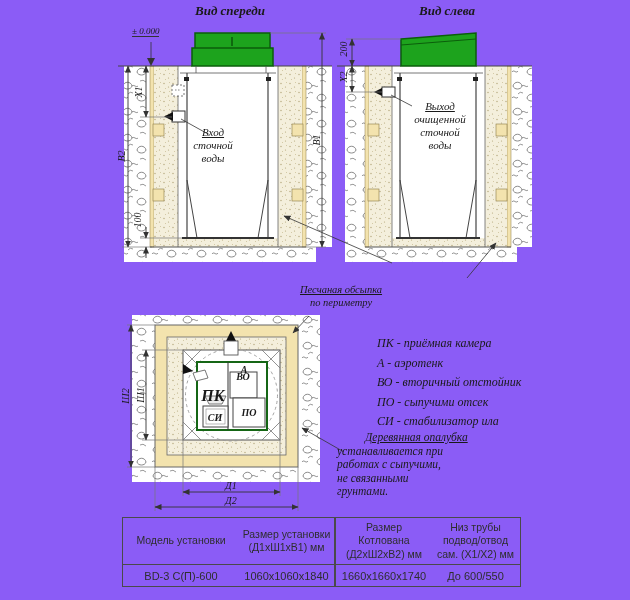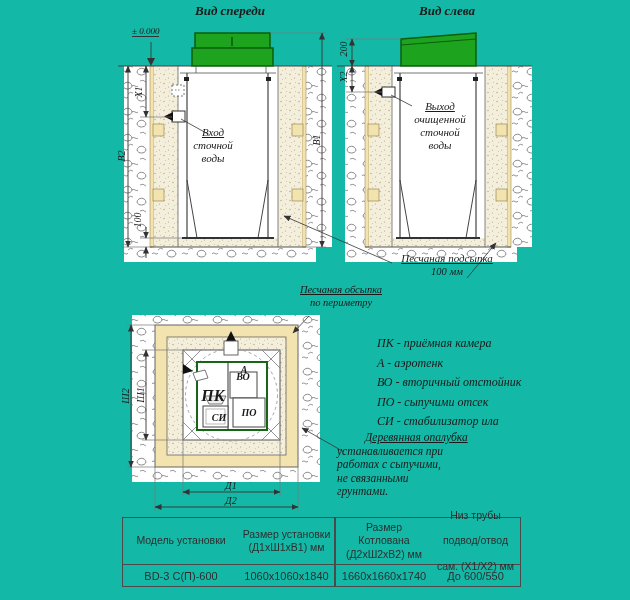--- a/index.html
+++ b/index.html
@@ -1,16 +1,16 @@
 <!DOCTYPE html>
 <html><head>
 <meta charset="utf-8">
 <style>
   html,body{margin:0;padding:0;background:#fff;}
-  .page{position:relative;width:630px;height:600px;background:#14b8a6;overflow:hidden;
+  .page{position:relative;width:630px;height:600px;background:#8b5cf6;overflow:hidden;
         font-family:"Liberation Serif","DejaVu Serif",serif;color:#1a1a1a;
         --green:#1da31d;--green-dark:#0b5e0b;--wood:#f3e3ae;--sand:#f4efdc;}
   svg{position:absolute;left:0;top:0;}
   .t{position:absolute;}
   .title{font-style:italic;font-weight:700;font-size:13px;text-align:center;}
   .zero{font-style:italic;font-size:9px;border-bottom:1px solid #333;padding-bottom:0px;}
   .rot{position:absolute;transform:translate(-50%,-50%) rotate(-90deg);font-style:italic;
        font-size:10px;white-space:nowrap;}
   .dimh{position:absolute;transform:translate(-50%,0);font-style:italic;font-size:10px;}
   .lbl{position:absolute;font-style:italic;font-size:11px;text-align:center;line-height:13px;}
@@ -28,21 +28,21 @@
   .cmp.small{font-size:10px;}
   
   .tbl{position:absolute;left:122px;top:517px;width:399px;border:1.5px solid #4a4a4a;
        font-family:"Liberation Sans","DejaVu Sans",sans-serif;color:#2e2e2e;box-sizing:border-box;}
   .thead{display:flex;border-bottom:1.2px solid #4a4a4a;}
   .trow{display:flex;}
   .hc,.dc{box-sizing:border-box;display:flex;flex-direction:column;justify-content:center;
           align-items:center;text-align:center;}
   .hc{height:46px;font-size:10.5px;line-height:13.5px;}
   .dc{height:21px;font-size:11px;}
-  .c1{width:116px;} .c2{width:95px;} .c3{width:98px;border-left:2px solid #4a4a4a;} .c4{width:87px;gap:12px;}
+  .c1{width:116px;} .c2{width:95px;} .c3{width:98px;border-left:2px solid #4a4a4a;} .c4{width:87px;}
 </style>
 </head>
 <body>
 
 <div class="page" style="--green: #1da31d; --green-dark: #0b5e0b; --wood: #f3e3ae; --sand: #f4efdc;">
 
 <svg width="630" height="600" viewBox="0 0 630 600">
   <defs>
     <pattern id="gnd" width="30" height="26" patternUnits="userSpaceOnUse">
       <rect width="30" height="26" fill="#ffffff"></rect>
@@ -230,35 +230,31 @@
   <div>сточной</div>
   <div>воды</div>
 </div>
 <div class="lbl" style="left:406px;top:100px;width:68px;">
   <div class="u">Выход</div>
   <div>очищенной</div>
   <div>сточной</div>
   <div>воды</div>
 </div>
 
-<div class="t bednote" style="left:383px;top:252px;width:128px;">
-  <div class="l1">Песчаная подсыпка</div>
-  <div class="l2">100 мм</div>
-</div>
 
 <div class="t backfill" style="left:300px;top:284px;">
   <div class="u">Песчаная обсыпка</div>
   <div>по периметру</div>
 </div>
 
 <div class="cmp" style="left:213px;top:396px;">ПК</div>
 <div class="cmp small" style="left:244px;top:369px;">А</div>
 <div class="cmp small" style="left:243px;top:376px;">ВО</div>
 <div class="cmp small" style="left:249px;top:412px;">ПО</div>
-<div class="cmp small" style="left:215px;top:417px;padding-left:8px;">СИ</div>
+<div class="cmp small" style="left:215px;top:417px;">СИ</div>
 
 <div class="t legend" style="left:377px;top:334px;">
   <div>ПК - приёмная камера</div>
   <div>А - аэротенк</div>
   <div>ВО - вторичный отстойник</div>
   <div>ПО - сыпучими отсек</div>
   <div>СИ - стабилизатор ила</div>
 </div>
 
 <div class="t note" style="left:337px;top:431px;">

